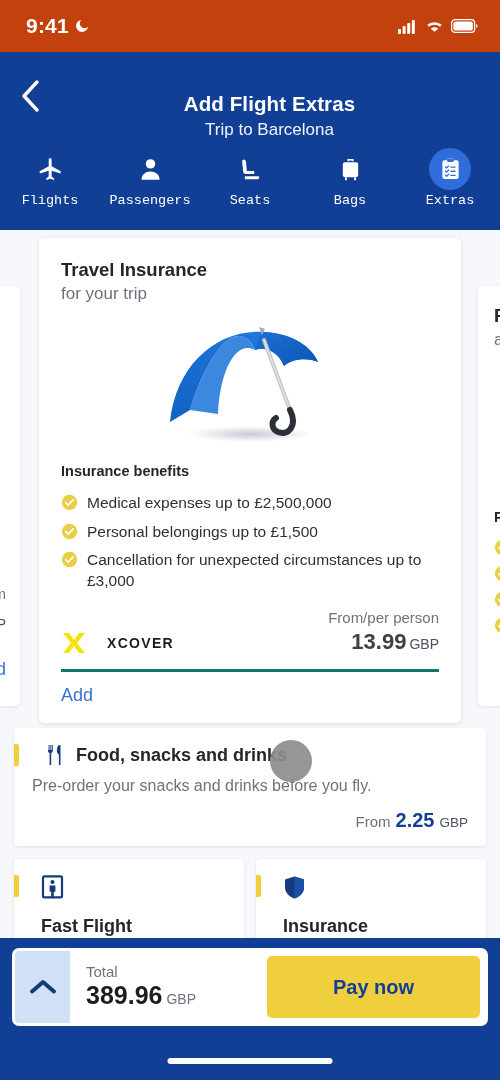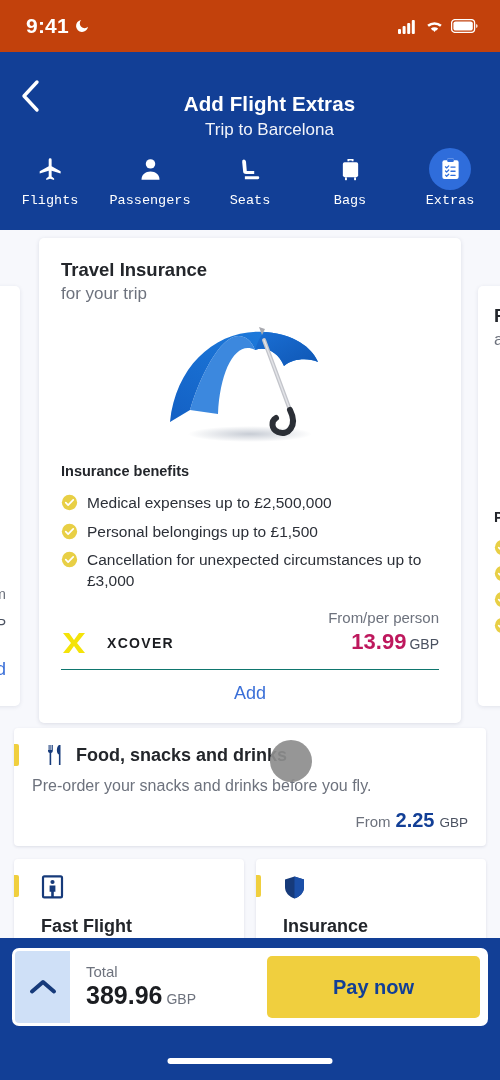--- a/index.html
+++ b/index.html
@@ -127,27 +127,27 @@
   .price-row {
     margin-top:auto;
     display:flex; align-items:flex-end; justify-content:space-between;
     padding-bottom:14px;
   }
   .xcover { display:flex; align-items:center; gap:20px; }
   .xcover-word { font-size:14px; font-weight:700; letter-spacing:1.3px; color:#1b1d21; }
   .price-block { text-align:right; }
   .price-from { font-size:15px; color:#6d727d; line-height:1.2; }
   .price-line { margin-top:2px; }
-  .price-amt { font-size:22px; font-weight:700; color:#be185d; }
+  .price-amt { font-size:22px; font-weight:700; color:#404040; }
   .price-cur { font-size:14px; color:#4a5160; margin-left:3px; }
 
   .card-footer {
-    border-top:1px solid #0f766e;
+    border-top:3px solid #0f766e;
     padding:13px 0 0 0;
-    text-align:center;
+    text-align:left;
     height:54px;
   }
   .add-link { font-size:18px; color:#3a6fd8; cursor:pointer; display:inline-block; }
 
   
   .extras-stack { padding:0 14px; margin-top:-10px; }
   .x-card {
     background:#fff;
     border-radius:4px;
     box-shadow:0 1px 3px rgba(30,40,80,.12);

